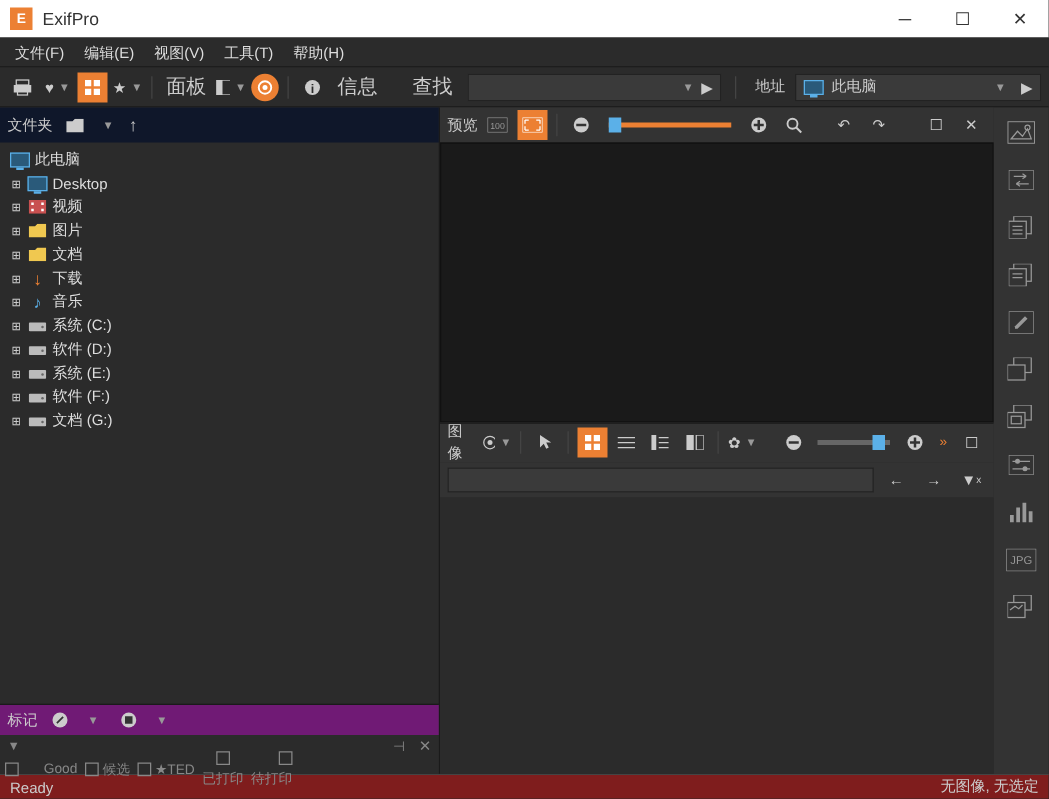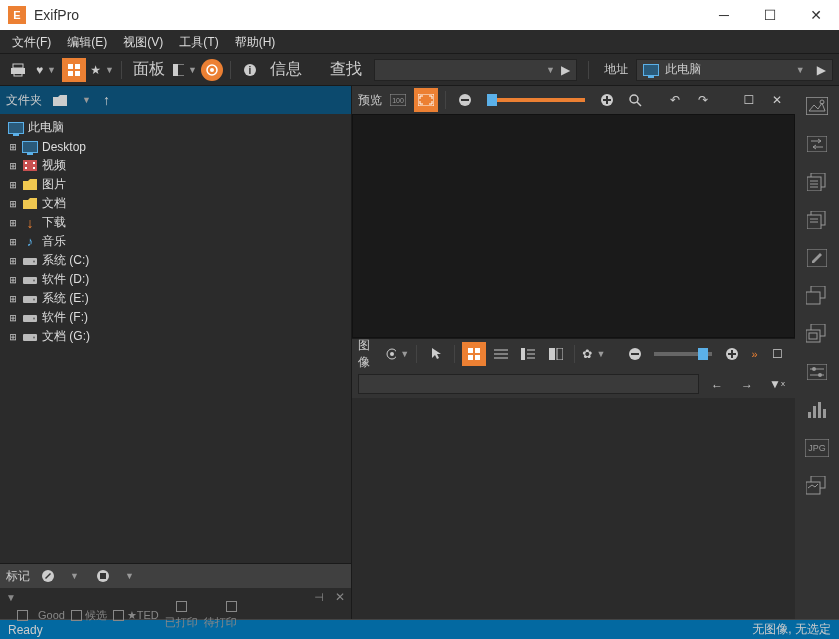--- a/index.html
+++ b/index.html
@@ -17,54 +17,54 @@
 .tbtn.round { background: #ec8033; border-radius: 50%; width:22px; height:22px;}
 .sep { width: 1px; height: 18px; background: #444; margin: 0 3px; }
 .tlabel { color: #ccc; font-size: 16px; padding: 0 4px; }
 .searchbox { flex: 1; max-width: 220px; height: 22px; background: #3a3a3a; border: 1px solid #222; margin: 0 4px; display:flex; align-items:center; padding-right:6px;}
 .searchbox input { flex:1; background: transparent; border: none; color: #ccc; padding: 0 6px; font-size:12px; outline:none;}
 .addrlabel { color: #ccc; margin-left: 8px; }
 .addrbox { flex:1; height: 22px; background: #3a3a3a; border: 1px solid #222; display:flex; align-items:center; padding: 0 6px; gap:6px; margin-left:4px;}
 .dd { color:#999; font-size:9px; margin-left:4px;}
 .main { display: flex; height: calc(100% - 30px - 24px - 32px - 20px); }
 .leftpane { width: 352px; display:flex; flex-direction:column; background:#2b2b2b; border-right:1px solid #1a1a1a;}
-.pheader { height: 28px; background:#0c4a6e; display:flex; align-items:center; padding:0 6px; gap:6px; color:#ccc;}
+.pheader { height: 28px; background:#0f172a; display:flex; align-items:center; padding:0 6px; gap:6px; color:#ccc;}
 .pheader .plabel { font-size:12px;}
 .tree { flex:1; overflow:auto; padding:4px 0;}
 .tnode { display:flex; align-items:center; height:19px; padding:0 4px; gap:4px;}
 .tnode.root { padding-left:8px;}
 .tnode.child { padding-left:8px;}
 .expand { width:10px; color:#ccc; font-size:9px; text-align:center;}
 .ticon { width:16px; height:14px; display:flex; align-items:center; justify-content:center; font-size:11px;}
 .ticon.pc { color:#5bb0e8;}
 .ticon.folder { color:#f0c850;}
 .ticon.drive { color:#bbb;}
 .ticon.dl { color:#ec8033; font-weight:bold;}
 .ticon.music { color:#5bb0e8;}
 .ticon.vid { color:#e86060;}
 .tlabel2 { color:#ddd; font-size:12px;}
 .tagpane { height:56px; background:#2b2b2b; border-top:1px solid #1a1a1a;}
-.tagheader { height:24px; background:#404040; display:flex; align-items:center; padding:0 6px; gap:6px;}
+.tagheader { height:24px; background:#701a75; display:flex; align-items:center; padding:0 6px; gap:6px;}
 .tagrow { display:flex; align-items:center; height:18px; padding:0 6px; gap:3px; color:#888;}
 .tagrow2 { display:flex; align-items:center; height:18px; padding:0 4px; gap:6px; color:#888; font-size:11px;}
 .cb { width:11px; height:11px; border:1px solid #888; display:inline-block;}
 .centerpane { flex:1; display:flex; flex-direction:column; background:#2b2b2b;}
 .previewheader { height:28px; background:#333; display:flex; align-items:center; padding:0 6px; gap:4px;}
 .slider { flex:0 0 98px; height:4px; background:#ec8033; position:relative; margin:0 6px;}
 .slider::after { content:""; position:absolute; left:0; top:-4px; width:10px; height:12px; background:#5bb0e8;}
 .slider2 { width:60px; height:4px; background:#666; position:relative; margin:0 4px;}
 .slider2 .thumb { position:absolute; top:-4px; width:10px; height:12px; background:#5bb0e8;}
 .previewarea { flex:1; background:#1a1a1a; border:1px solid #111;}
 .imgheader { height:32px; background:#333; display:flex; align-items:center; padding:0 6px; gap:4px; border-top:1px solid #1a1a1a;}
 .filterrow { height:28px; background:#333; display:flex; align-items:center; padding:0 6px; gap:6px;}
 .filterbox { flex:1; height:20px; background:#3a3a3a; border:1px solid #222;}
 .imgarea { flex:1; background:#2b2b2b; min-height:120px;}
 .rightpane { width: 44px; background:#333; display:flex; flex-direction:column; align-items:center; padding-top:6px; gap:10px;}
 .rbtn { width:30px; height:28px; display:flex; align-items:center; justify-content:center; color:#999;}
-.statusbar { height:20px; background:#0369a1; border-top:1px solid #444; display:flex; align-items:center; padding:0 8px; color:#ccc; font-size:12px;}
+.statusbar { height:20px; background:#7f1d1d; border-top:1px solid #444; display:flex; align-items:center; padding:0 8px; color:#ccc; font-size:12px;}
 .statusbar .right { margin-left:auto;}
 svg { display:block;}
 .monicon { width:16px; height:12px; border:1px solid #5bb0e8; background:#2a5a7a; position:relative;}
 .monicon::after { content:""; position:absolute; bottom:-3px; left:4px; width:6px; height:2px; background:#5bb0e8;}
 </style>
 </head>
 <body>
 
 <div class="titlebar">
   <div class="logo">E</div>
@@ -284,21 +284,21 @@
             </svg>
           </span>
         <span class="dd">▼</span>
       </div>
       <div class="tagrow">
         <span style="font-size:10px">▼</span>
         <span style="margin-left:auto; font-size:11px">⊣</span>
         <span style="margin-left:8px">✕</span>
       </div>
       <div class="tagrow2" id="tag-filters">
-          <span style="display: flex; align-items: flex-end; gap: 10px; margin-left: 13px;">
+          <span style="display: flex; align-items: flex-end; gap: 20px;">
             <span class="cb"></span>
             <span>Good</span>
           </span>
           <span style="display: flex; align-items: center; gap: 3px;">
             <span class="cb"></span>
             <span>候选</span>
           </span>
           <span style="display: flex; align-items: center; gap: 3px;">
             <span class="cb"></span>
             <span>★TED</span>

